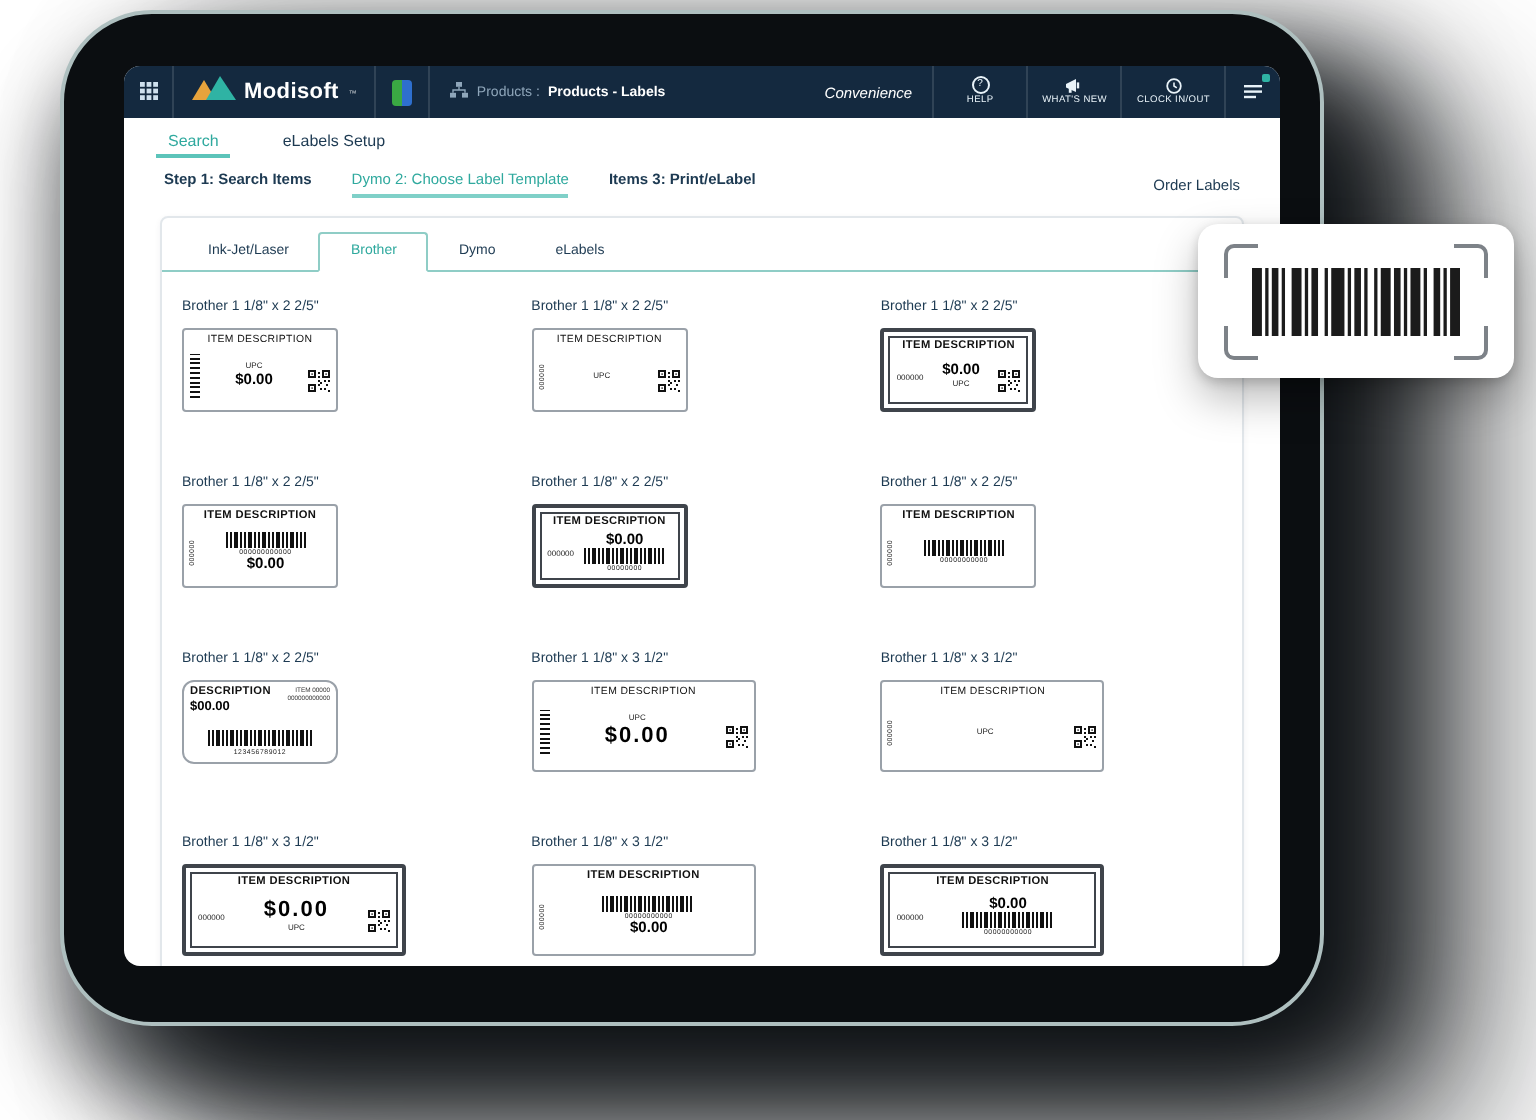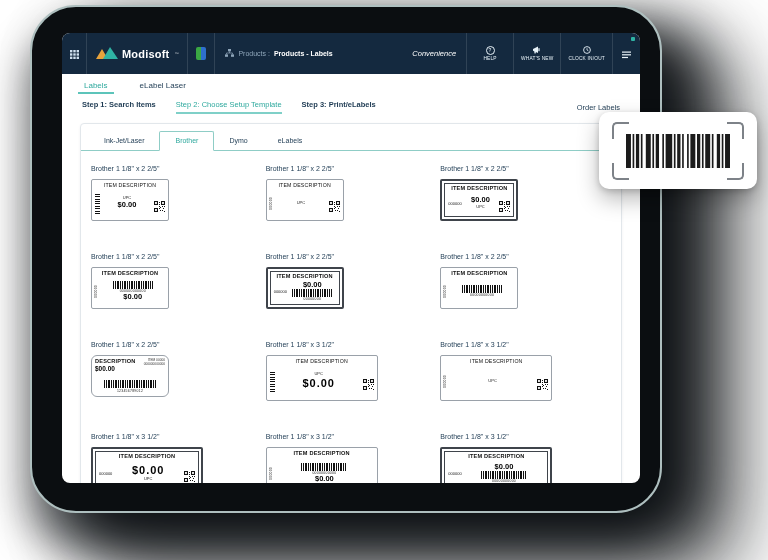--- a/index.html
+++ b/index.html
@@ -16,21 +16,21 @@
       38px 26px 55px 6px rgba(3,7,10,.85),
       68px 55px 80px 14px rgba(3,7,10,.55),
       -4px 30px 40px rgba(3,7,10,.45);
   }
   .screen{
     position:absolute;left:30px;top:26px;right:20px;bottom:28px;
     background:#ffffff;border-radius:8px;overflow:hidden;
     display:flex;flex-direction:column;
   }
   
-  .navbar{height:41px;background:#14293f;display:flex;align-items:stretch;color:#fff;flex:0 0 auto;}
+  .navbar{height:26px;background:#14293f;display:flex;align-items:stretch;color:#fff;flex:0 0 auto;}
   .nav-sec{display:flex;align-items:center;border-right:1px solid rgba(255,255,255,.12);}
   .menu-btn{width:24px;justify-content:center;color:#cfe0ee;}
   .logo-wrap{gap:4px;padding:0 9px;}
   .brand{font-size:11px;font-weight:bold;letter-spacing:.2px;}
   .brand-mark{font-size:4px;vertical-align:super;opacity:.75;margin-left:1px;}
   .flag-wrap{padding:0 8px;}
   .flag{width:10px;height:13px;border-radius:2px;background:linear-gradient(90deg,#3aa843 0 50%,#2e6fce 50% 100%);}
   .breadcrumb{display:flex;align-items:center;gap:4px;padding:0 10px;font-size:7px;border-right:none;}
   .crumb-prefix{color:#8fa6ba;}
   .crumb-current{font-weight:bold;color:#ffffff;}
@@ -190,28 +190,28 @@
                   <rect x="0" y="5.9" width="6" height="1.2"></rect>
                 </g>
               </svg>
           </span>
           <span class="badge"></span>
         </div>
       </div>
     </div>
 
     <div class="tabs-row">
-      <div class="tab active">Labels</div>
-      <div class="tab">eLabel Laser</div>
+      <div class="tab active">Search</div>
+      <div class="tab">eLabels Setup</div>
     </div>
 
     <div class="steps-row">
       <div class="step">Step 1: Search Items</div>
-      <div class="step active">Step 2: Choose Setup Template</div>
-      <div class="step">Step 3: Print/eLabels</div>
+      <div class="step active">Dymo 2: Choose Label Template</div>
+      <div class="step">Items 3: Print/eLabel</div>
       <div class="order-labels">Order Labels</div>
     </div>
 
     <div class="card">
       <div class="printer-tabs">
         <div class="ptab">Ink-Jet/Laser</div>
         <div class="ptab active">Brother</div>
         <div class="ptab">Dymo</div>
         <div class="ptab">eLabels</div>
       </div>

